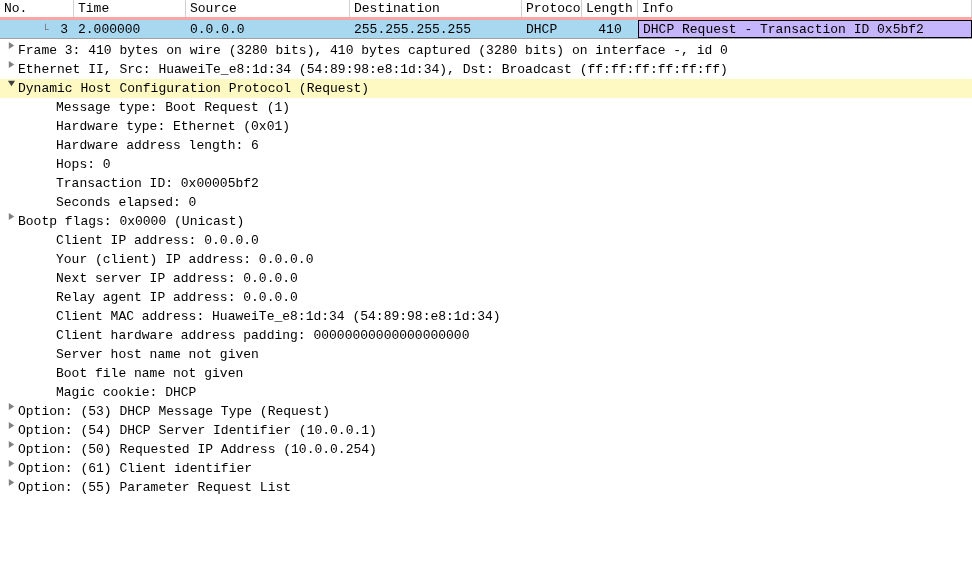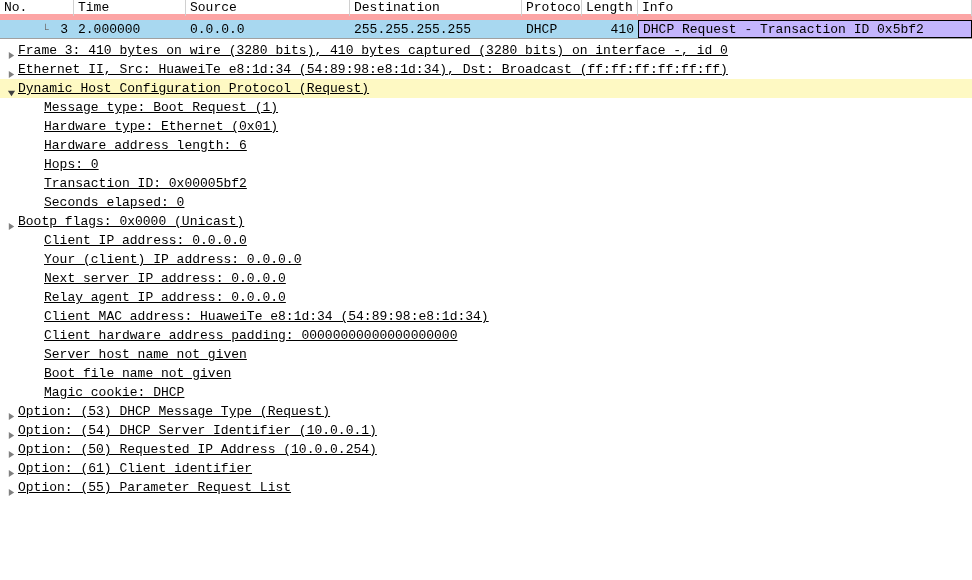--- a/index.html
+++ b/index.html
@@ -10,21 +10,21 @@
     color: #000;
     background: #fff;
     user-select: none;
   }
   .packet-list {
     border-bottom: 1px solid #a0a0a0;
   }
   .packet-header {
     display: flex;
     background: #fff;
-    border-bottom: 6px solid #fca5a5;
+    border-bottom: 3px solid #fca5a5;
     height: 20px;
     align-items: center;
   }
   .packet-header .col {
     border-right: 1px solid #d0d0d0;
     padding: 1px 4px;
     overflow: hidden;
     white-space: nowrap;
   }
   .packet-row {
@@ -36,51 +36,50 @@
   .packet-row .col {
     padding: 1px 4px;
     overflow: hidden;
     white-space: nowrap;
   }
   .col-no     { width: 74px; text-align: right; padding-right: 6px !important; }
   .col-time   { width: 112px; }
   .col-source { width: 164px; }
   .col-dest   { width: 172px; }
   .col-proto  { width: 60px; }
-  .col-length { width: 56px; text-align: right; padding-right: 4px !important;}
+  .col-length { width: 56px; text-align: center; padding-right: 4px !important;}
   .col-info   { flex: 1; }
   .packet-row .col-info { border: 1px solid #000; background:#c4b5fd; height:100%; display:flex; }
   .tree-marker {
     display: inline-block;
     width: 14px;
     text-align: center;
     color: #707070;
     font-size: 11px;
     line-height: 13px;
   }
   .details {
     padding: 2px 0 4px 0;
     line-height: 19px;
   }
   .details .row {
     display: flex;
-    align-items: flex-end;
+    align-items: flex-start;
     padding-left: 4px;
-    text-decoration: underline;
   }
   .details .toggle {
     width: 14px;
     display: inline-flex;
     align-items: center;
     justify-content: center;
     color: #606060;
   }
   .details .toggle svg { width: 9px; height: 9px; }
   .details .indent-1 { }
-  .details .indent-2 { padding-left: 44px; }
+  .details .indent-2 { padding-left: 56px; }
   .details .selected {
     background: #fef9c3;
   }
   .label { white-space: pre; }
 </style>
 </head>
 <body>
 
 <div class="packet-list">
   <div class="packet-header">

